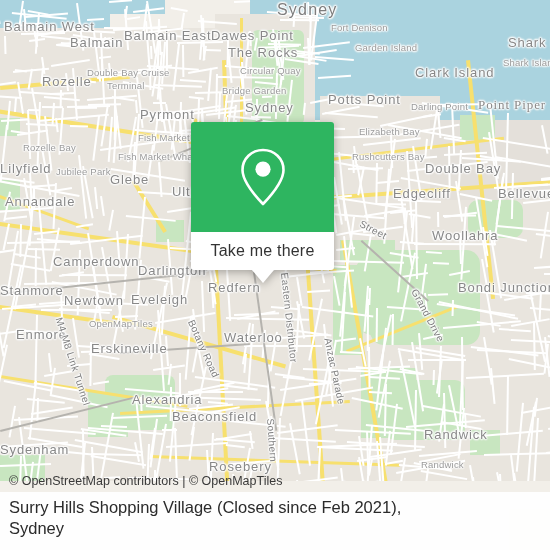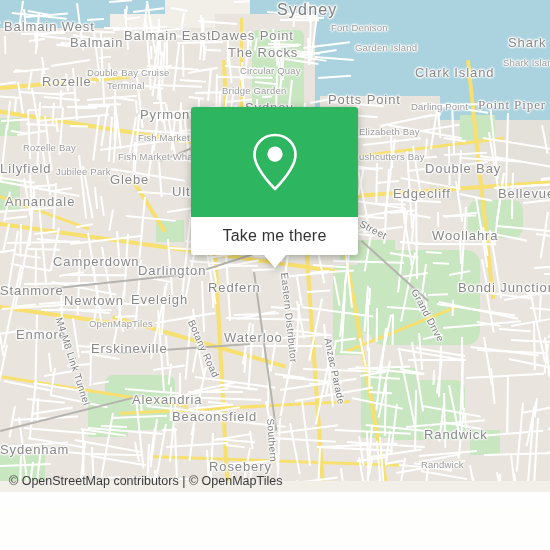--- a/index.html
+++ b/index.html
@@ -22,21 +22,21 @@
   .rail{position:absolute;background:#b5b3ae;transform-origin:0 0;}
   .lbl{position:absolute;white-space:nowrap;color:#8a8a8a;
        font-size:11px;letter-spacing:.4px;
        text-shadow:0 0 2px #fff,0 0 2px #fff,0 0 3px #fff,1px 0 2px #fff,-1px 0 2px #fff,0 1px 2px #fff,0 -1px 2px #fff;}
   .lbl.big{font-size:16px;letter-spacing:1.2px;color:#7d7d7d;}
   .lbl.mid{font-size:13px;letter-spacing:.9px;color:#888;}
   .lbl.sm{font-size:9.5px;letter-spacing:.2px;color:#9a9a9a;}
   .lbl.road-lbl{color:#7e7e7e;font-size:10px;}
 
   
-  #popup{position:absolute;left:191px;top:107px;width:167px;
+  #popup{position:absolute;left:191px;top:122px;width:143px;
          filter:drop-shadow(0 2px 4px rgba(0,0,0,.30));}
   #popup-head{height:110px;background:#2eb560;border-radius:3px 3px 0 0;
               display:flex;align-items:center;justify-content:center;}
   #popup-btn{height:38px;background:#fff;border-radius:0 0 3px 3px;
              display:flex;align-items:center;justify-content:center;
              font-size:16px;color:#333;letter-spacing:.2px;cursor:pointer;}
   #popup-tail{position:absolute;left:50%;top:148px;margin-left:-11px;width:0;height:0;
               border-left:11px solid transparent;border-right:11px solid transparent;
               border-top:13px solid #fff;}
 
@@ -894,15 +894,16 @@
       </div>
       <div id="popup-btn">Take me there</div>
       <div id="popup-tail"></div>
     </div>
   </div>
 
   <div id="attrib">© OpenStreetMap contributors | © OpenMapTiles</div>
 
   <div id="footer">
     <div id="footer-inner">
+      <div id="place-title">Surry Hills Shopping Village (Closed since Feb 2021), Sydney</div>
     </div>
   </div>
 </div>
 
 </body></html>

